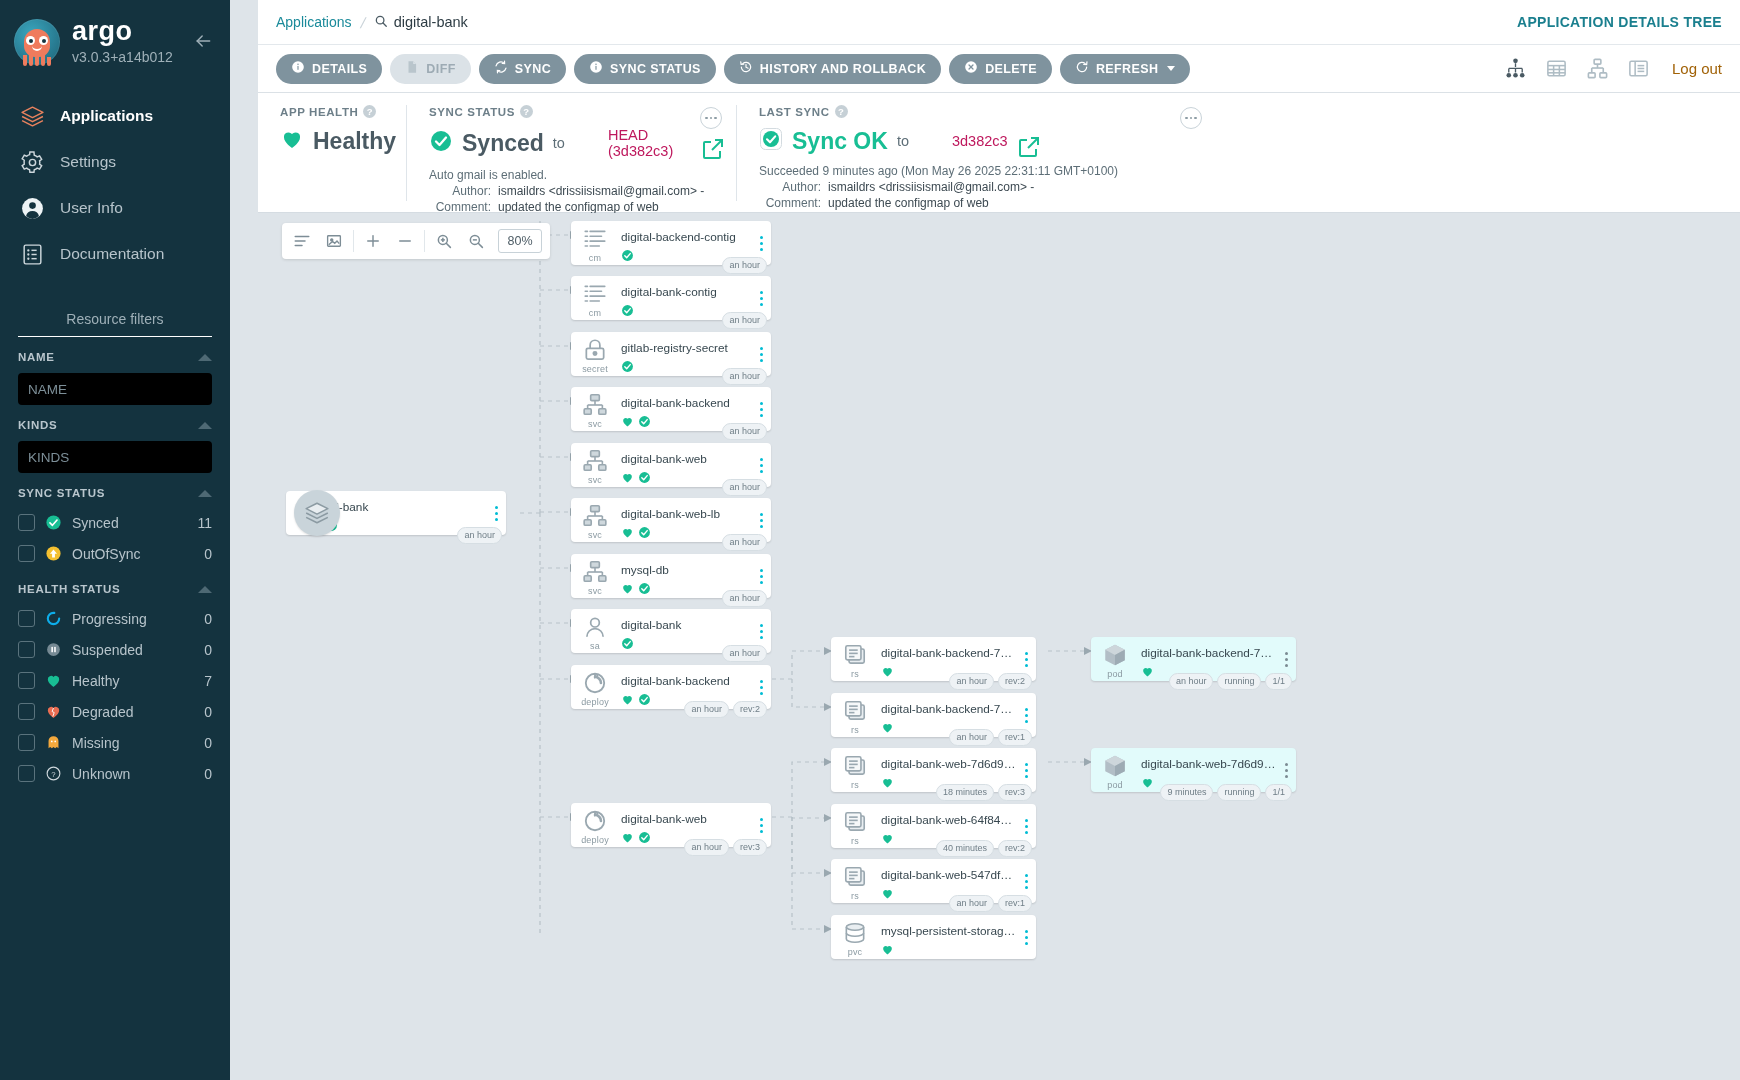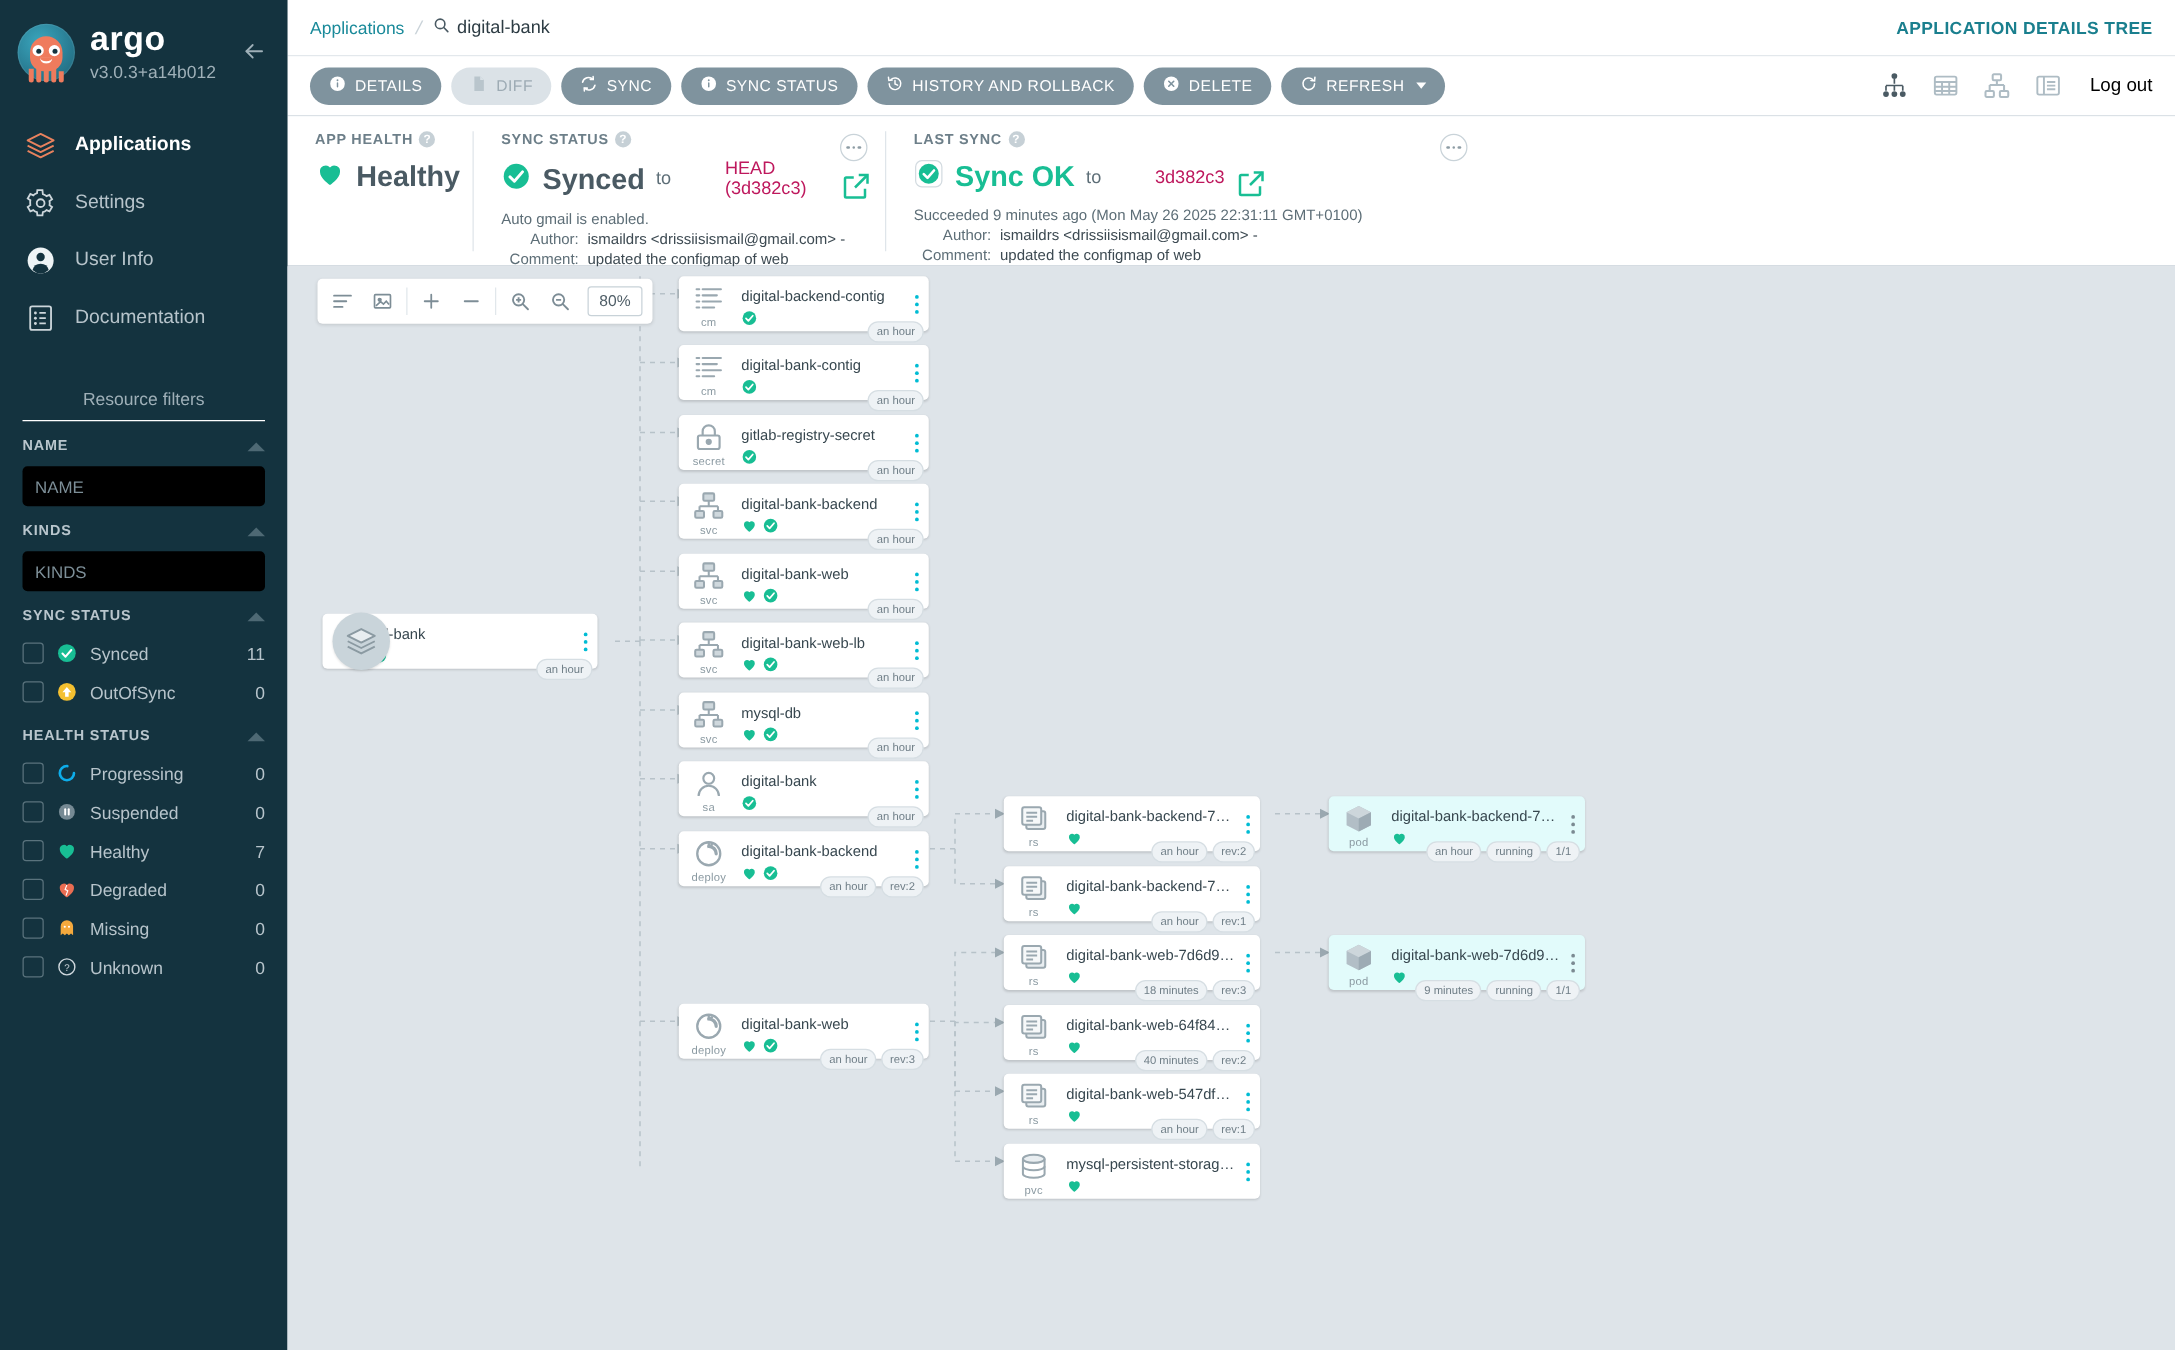--- a/index.html
+++ b/index.html
@@ -2,21 +2,21 @@
 <html><head>
 <meta charset="utf-8">
 <style>
   * { box-sizing: border-box; margin: 0; padding: 0; }
   html, body {
     width: 1740px; height: 1080px;
     font-family: "Liberation Sans", sans-serif;
     background: #dee4e9;
     overflow: hidden;
   }
-  .app { display: flex; width: 1740px; height: 1003px; }
+  .app { display: flex; width: 1740px; height: 1003px; gap: 28px; }
 
   
   .sidebar {
     width: 230px; min-width: 230px; height: 1080px;
     background: #14333f; color: #c3ced4;
     position: relative;
   }
   .sb-logo-row { display: flex; align-items: center; padding: 18px 16px 6px 14px; position: relative; }
   .octo {
     width: 46px; height: 46px; border-radius: 50%;
@@ -99,29 +99,29 @@
     margin-left: auto; color: #1a7f8e; font-size: 14px; font-weight: 700; letter-spacing: .3px; cursor: pointer;
   }
 
   .toolbar {
     height: 48px; background: #fff; display: flex; align-items: center; gap: 8px;
     padding: 0 18px; border-bottom: 1px solid #dbe1e6; flex: 0 0 auto;
   }
   .tbtn {
     display: flex; align-items: center; gap: 7px; height: 30px; padding: 0 15px;
     border-radius: 16px; background: #7f939e; color: #fff; font-size: 12.5px;
-    font-weight: 400; letter-spacing: .4px; cursor: pointer; white-space: nowrap;
+    font-weight: 700; letter-spacing: .4px; cursor: pointer; white-space: nowrap;
   }
   .tbtn.disabled { background: #dbe2e7; color: #9dabb4; cursor: default; }
   .tbtn svg { width: 14px; height: 14px; flex: 0 0 auto; }
   .tbtn .cdown { width:0;height:0;border-left:4px solid transparent;border-right:4px solid transparent;border-top:5px solid #fff; margin-left:2px;}
   .view-icons { margin-left: auto; display: flex; align-items: center; gap: 18px; }
   .vico { cursor: pointer; display: flex; align-items: center; }
   .vico svg { width: 23px; height: 23px; }
-  .logout { color: #000000; font-size: 15px; cursor: pointer; margin-left: 4px; }
+  .logout { color: #a16207; font-size: 15px; cursor: pointer; margin-left: 4px; }
 
   
   .status-strip {
     background: #fff; display: flex; align-items: flex-start; padding: 12px 0 14px 0;
     border-bottom: 1px solid #d5dce2; flex: 0 0 auto; height: 120px;
   }
   .stat-col { padding: 0 22px; height: 96px; position: relative; }
   .stat-col.bord { border-left: 1px solid #dfe5ea; }
   .stat-title { font-size: 11.5px; font-weight: 700; letter-spacing: .6px; color: #6d7f89; display: flex; align-items: center; gap: 5px;}
   .qmark {

